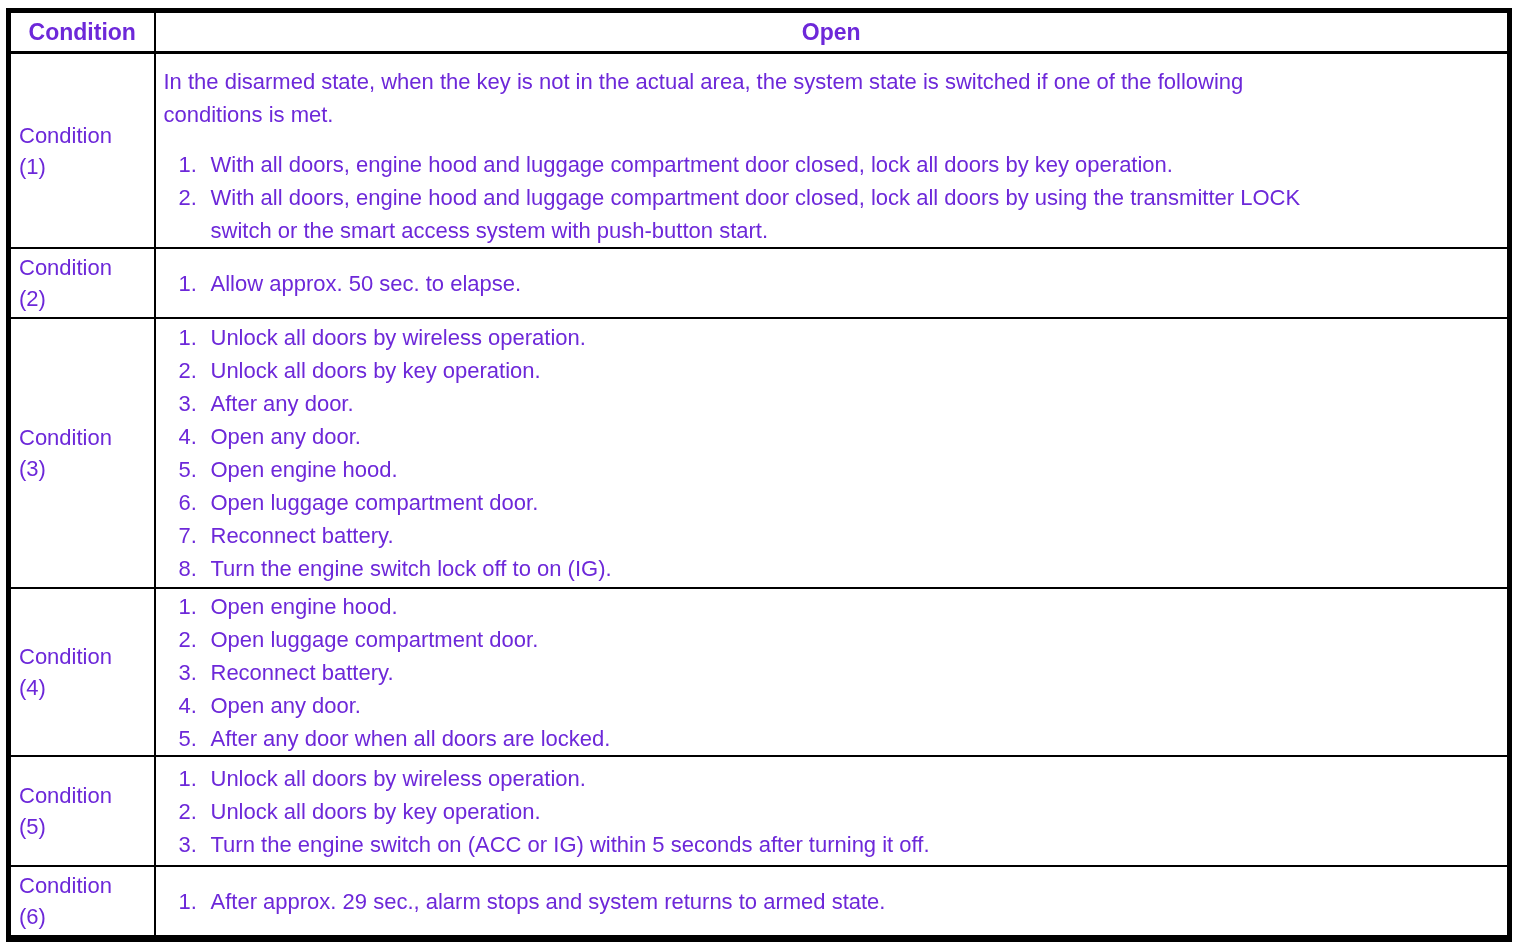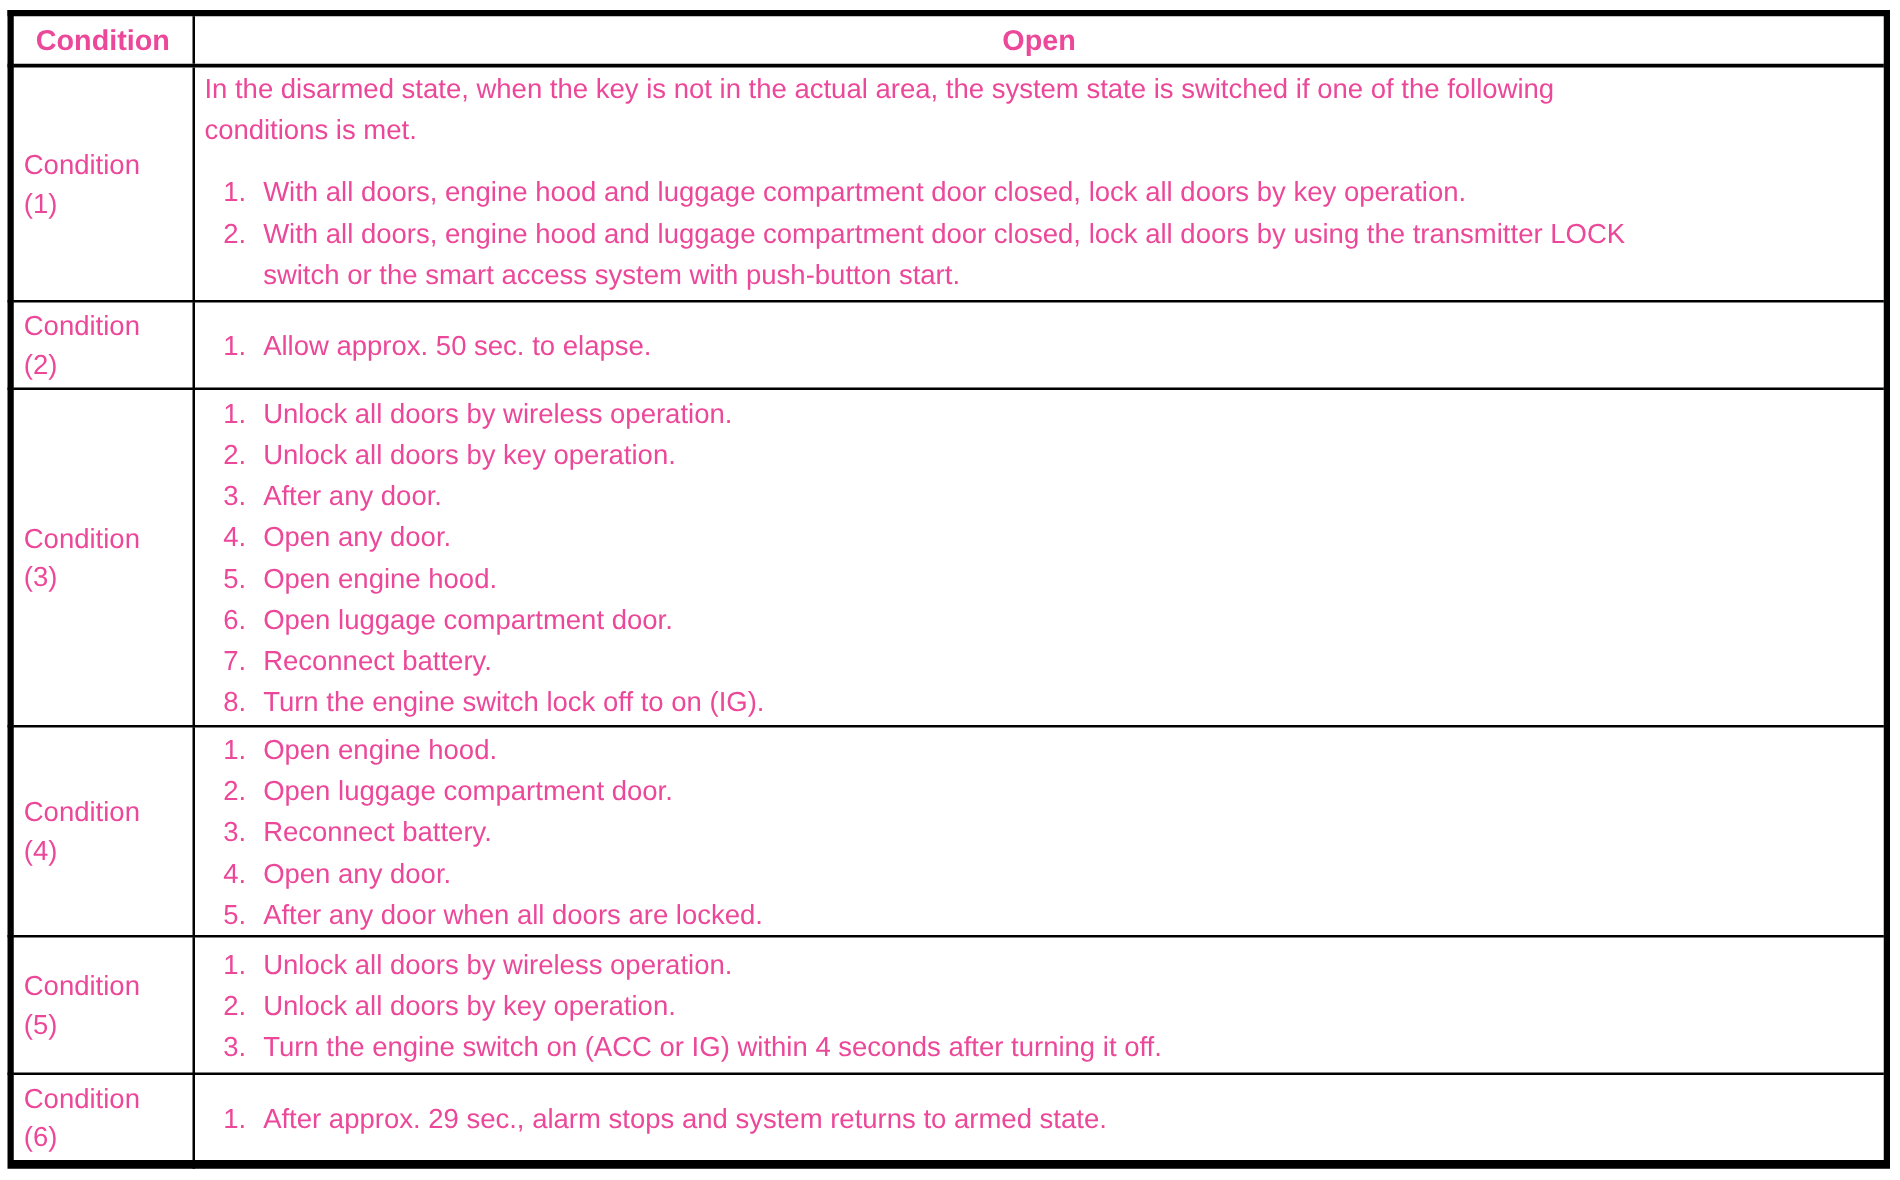--- a/index.html
+++ b/index.html
@@ -7,21 +7,21 @@
     padding: 0;
     overflow: hidden;
     background: #ffffff;
   }
   .page {
     position: relative;
     width: 1520px;
     height: 944px;
     background: #ffffff;
     font-family: "Liberation Sans", sans-serif;
-    color: #ec4899;
+    color: #6d28d9;
   }
   table.cond-table {
     position: absolute;
     left: 6px;
     top: 8px;
     width: 1506px;
     border-collapse: collapse;
     table-layout: fixed;
     border: 5px solid #000000;
     border-bottom-width: 7px;
@@ -56,20 +56,21 @@
     padding-left: 8px;
     padding-right: 6px;
     font-size: 22px;
   }
   .intro {
     margin: 0 0 17px 0;
     line-height: 33px;
     white-space: pre-line;
   }
   .r1 .item-cell-inner {
+    padding-top: 11px;
   }
   ol.item-list {
     margin: 0;
     padding: 0;
     list-style: none;
   }
   ol.item-list li {
     display: flex;
     line-height: 33px;
   }
@@ -222,21 +223,21 @@
               <li>
                 <span class="num">1.</span>
                 <span class="txt">Unlock all doors by wireless operation.</span>
               </li>
               <li>
                 <span class="num">2.</span>
                 <span class="txt">Unlock all doors by key operation.</span>
               </li>
               <li>
                 <span class="num">3.</span>
-                <span class="txt">Turn the engine switch on (ACC or IG) within 4 seconds after turning it off.</span>
+                <span class="txt">Turn the engine switch on (ACC or IG) within 5 seconds after turning it off.</span>
               </li>
             </ol>
       </td>
     </tr>
 
     <tr class="r6">
       <td class="cond-cell">
         <div>Condition</div>
         <div>(6)</div>
       </td>

